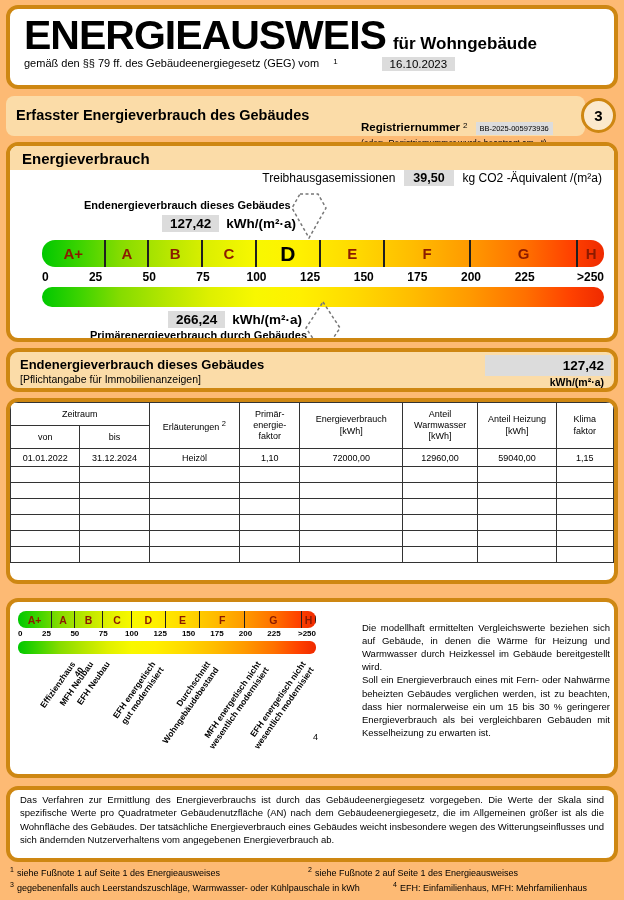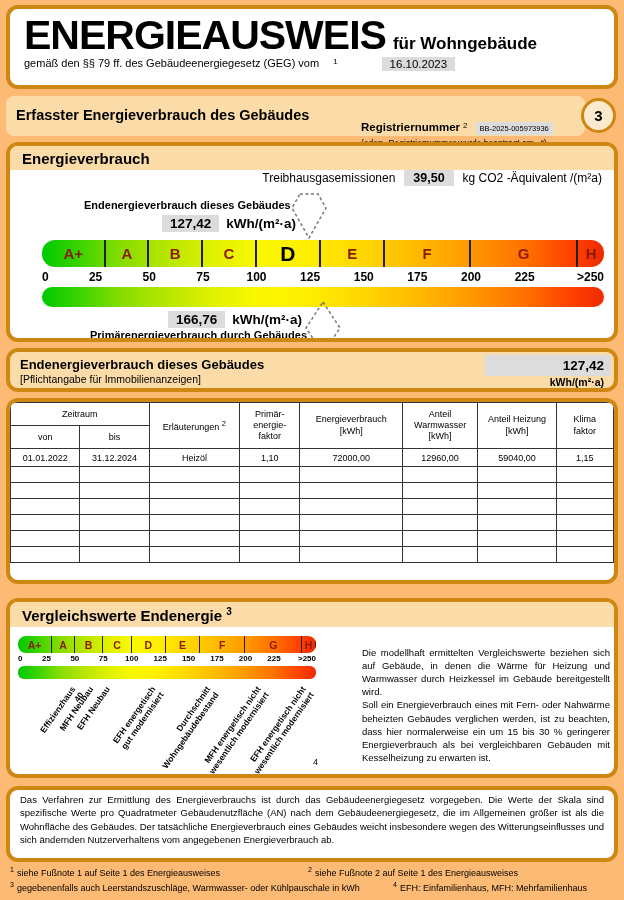--- a/index.html
+++ b/index.html
@@ -182,21 +182,21 @@
       <span class="tick" style="left:57.25%">150</span>
       <span class="tick" style="left:66.79%">175</span>
       <span class="tick" style="left:76.34%">200</span>
       <span class="tick" style="left:85.88%">225</span>
       <span class="tick last">&gt;250</span>
     </div>
 
     <div class="gradient-strip energy-gradient"></div>
 
     <div class="primary-value-row">
-      <span class="gray-box big-value">166,76</span>
+      <span class="gray-box big-value">266,24</span>
       <span class="big-unit">kWh/(m²·a)</span>
     </div>
     <div class="primary-label">Primärenergieverbrauch durch Gebäudes</div>
 
     <svg class="marker marker-up" width="38" height="40" viewBox="0 0 38 40">
       <polygon points="19,1 36,27 28,39 10,39 2,27" fill="none" stroke="#777" stroke-width="1.5" stroke-dasharray="3 2.5"></polygon>
     </svg>
   </div>
 
   <div class="box mandatory-band">
@@ -307,24 +307,20 @@
             <td></td>
             <td></td>
             <td></td>
             <td></td>
           </tr>
     </tbody>
       </table>
   </div>
 
   <div class="box comparison-box">
-    <div class="band">
-      <span>Vergleichswerte Endenergie</span>
-      <sup style="font-size:10px;">3</sup>
-    </div>
     <div class="cmp-body">
       <div class="small-scale">
         <div class="small-letters energy-gradient">
           <span class="seg" style="width:11.45%">A+</span>
           <span class="seg" style="width:7.65%">A</span>
           <span class="seg" style="width:9.55%">B</span>
           <span class="seg" style="width:9.55%">C</span>
           <span class="seg" style="width:11.45%">D</span>
           <span class="seg" style="width:11.45%">E</span>
           <span class="seg" style="width:15.25%">F</span>

